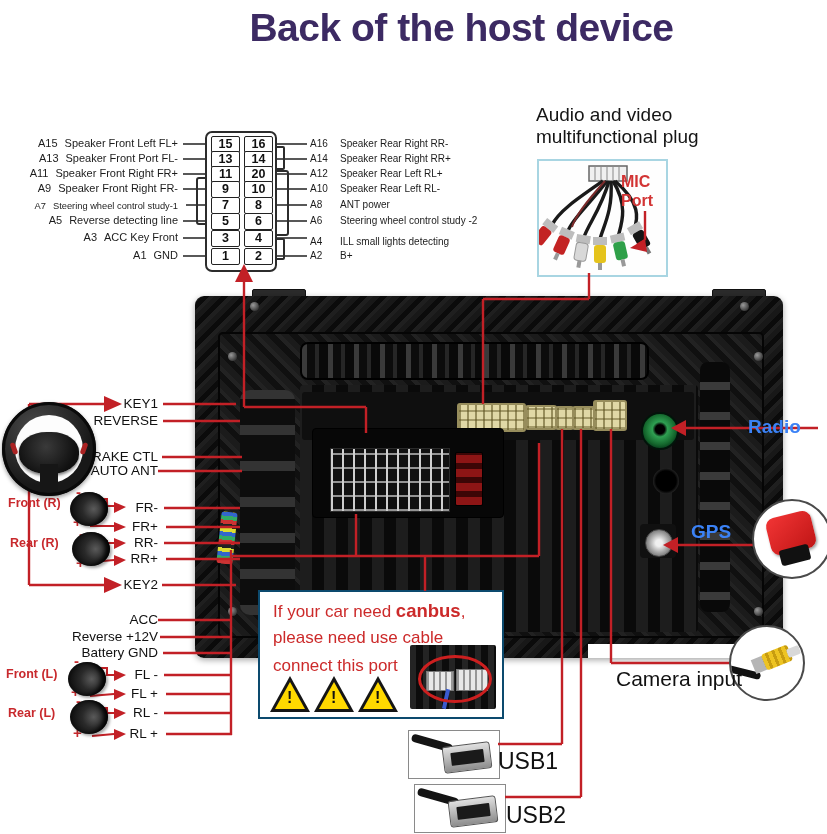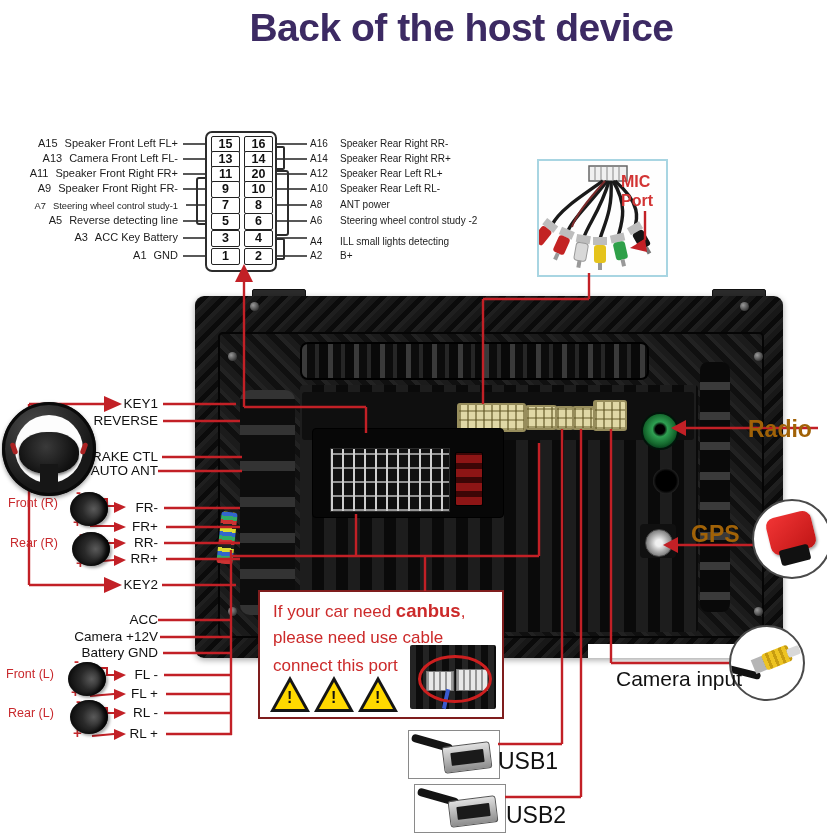--- a/index.html
+++ b/index.html
@@ -74,39 +74,39 @@
           background:radial-gradient(circle,#f0f0f0 0 18%,#b5b5b5 45%,#6a6a6a 80%);border:1px solid #444;}
   #wires{left:24px;top:216px;width:16px;height:52px;border-radius:3px;transform:rotate(6deg);
           background:repeating-linear-gradient(0deg,#c33 0 4px,#3a6 4px 8px,#36c 8px 12px,#dd3 12px 16px,#222 16px 20px);}
   .screw{position:absolute;width:9px;height:9px;border-radius:50%;
           background:radial-gradient(circle at 35% 35%,#9a9a9a,#3c3c3c 70%);}
   #white-cut{left:393px;top:348px;width:195px;height:14px;background:#fff;}
 
   
   .hl{position:absolute;left:0;width:158px;text-align:right;font-size:13.5px;color:#111;z-index:60;
       white-space:nowrap;}
-  .spk-label{position:absolute;font-size:12.5px;color:#c8292d;z-index:60;white-space:nowrap;}
+  .spk-label{position:absolute;font-size:12.5px;color:#c8292d;z-index:60;white-space:nowrap;font-weight:bold;}
   .term{position:absolute;font-size:15px;font-weight:bold;color:#c8292d;z-index:60;}
   .speaker{position:absolute;width:38px;height:34px;border-radius:50%;z-index:60;
       background:radial-gradient(circle at 62% 50%,#5a5a5a 0%,#2a2a2a 38%,#0e0e0e 78%);
       box-shadow:inset -4px 0 5px #000, 2px 2px 3px rgba(0,0,0,.35);}
 
   
   #wheel{left:2px;top:402px;width:94px;height:94px;border-radius:50%;z-index:70;
       background:radial-gradient(circle at 35% 28%,#4a4a4a,#181818 62%);
       box-shadow:inset 0 0 0 3px #0a0a0a, 0 2px 4px rgba(0,0,0,.4);}
   #wheel-hole{position:absolute;left:13px;top:13px;width:68px;height:68px;border-radius:50%;background:#fdfdfd;}
   #wheel-hub{position:absolute;left:17px;top:30px;width:60px;height:42px;border-radius:46%;
       background:radial-gradient(circle at 45% 35%,#3a3a3a,#101010 70%);box-shadow:0 2px 3px rgba(0,0,0,.5);}
   #wheel-spoke{position:absolute;left:38px;top:62px;width:18px;height:26px;background:#161616;}
   .wheel-accent{position:absolute;width:12px;height:5px;background:#a22;border-radius:3px;}
 
   
   #canbus-box{left:258px;top:590px;width:242px;height:125px;background:#fff;
-      border:2px solid #7f1d1d;z-index:20;}
+      border:2px solid #0c4a6e;z-index:20;}
   .cb-line{position:absolute;left:13px;font-size:17px;color:#cc2a2a;white-space:nowrap;}
   .cb-line b{font-size:18.5px;}
   .warn{position:absolute;width:0;height:0;border-left:20px solid transparent;
       border-right:20px solid transparent;border-bottom:36px solid #151515;}
   .warn .w-in{position:absolute;left:-15px;top:6px;width:0;height:0;border-left:15px solid transparent;
       border-right:15px solid transparent;border-bottom:27px solid #ffd900;}
   .warn .w-mark{position:absolute;left:-3px;top:13px;font-size:16px;font-weight:bold;color:#111;z-index:2;}
   #port-photo{position:absolute;left:150px;top:53px;width:86px;height:64px;background:#161616;border-radius:2px;
       background-image:repeating-linear-gradient(90deg,#242424 0 6px,#0c0c0c 6px 13px);}
   .pp-conn{position:absolute;background:#e8e8e8;border:1px solid #777;
@@ -117,21 +117,21 @@
 
   
   .usb-box{position:absolute;width:90px;height:47px;background:#fff;border:1.5px solid #8a8a8a;z-index:20;}
   .usb-cable{position:absolute;left:2px;top:8px;width:42px;height:8px;background:#141414;border-radius:4px;
       transform:rotate(16deg);}
   .usb-plug{position:absolute;left:34px;top:13px;width:46px;height:25px;border:1px solid #555;border-radius:3px;
       background:linear-gradient(180deg,#e0e0e0,#8d8d8d);transform:rotate(-7deg);}
   .usb-plug-face{position:absolute;left:7px;top:6px;width:33px;height:13px;background:#1a1a1a;border-radius:1px;}
 
   
-  .devlabel-red{position:absolute;font-size:23px;font-weight:bold;color:#a16207;z-index:60;}
+  .devlabel-red{position:absolute;font-size:19px;font-weight:bold;color:#3b82f6;z-index:60;}
   .devlabel-blk{position:absolute;font-size:21px;color:#111;z-index:60;}
   .usb-label{position:absolute;font-size:23px;color:#111;z-index:60;}
 
   
   .inset{position:absolute;border-radius:50%;background:#fff;border:2px solid #4a4a4a;z-index:55;overflow:hidden;}
   #gps-inset{left:752px;top:499px;width:76px;height:76px;}
   #gps-puck{position:absolute;left:14px;top:13px;width:46px;height:38px;border-radius:9px;
       background:linear-gradient(145deg,#f23535,#bf1515);transform:rotate(-14deg);box-shadow:1px 2px 3px rgba(0,0,0,.4);}
   #gps-puck-base{position:absolute;left:26px;top:46px;width:30px;height:16px;background:#111;
       border-radius:3px;transform:rotate(-14deg);}
@@ -168,37 +168,41 @@
   <div class="pcell pcl" style="top:197px">7</div>
   <div class="pcell pcr" style="top:197px">8</div>
   <div class="pcell pcl" style="top:213px">5</div>
   <div class="pcell pcr" style="top:213px">6</div>
   <div class="pcell pcl" style="top:230px">3</div>
   <div class="pcell pcr" style="top:230px">4</div>
   <div class="pcell pcl" style="top:248px">1</div>
   <div class="pcell pcr" style="top:248px">2</div>
 
   <div class="plabel-l" style="top:136px"><span class="ppin">A15</span><span>Speaker Front Left FL+</span></div>
-  <div class="plabel-l" style="top:151px"><span class="ppin">A13</span><span>Camera Front Left FL-</span></div>
+  <div class="plabel-l" style="top:151px"><span class="ppin">A13</span><span>Speaker Front Port FL-</span></div>
   <div class="plabel-l" style="top:166px"><span class="ppin">A11</span><span>Speaker Front Right FR+</span></div>
   <div class="plabel-l" style="top:181px"><span class="ppin">A9</span><span>Speaker Front Right FR-</span></div>
   <div class="plabel-l plabel-sm" style="top:199px"><span class="ppin">A7</span><span>Steering wheel control study-1</span></div>
   <div class="plabel-l" style="top:213px"><span class="ppin">A5</span><span>Reverse detecting line</span></div>
-  <div class="plabel-l" style="top:230px"><span class="ppin">A3</span><span>ACC Key Battery</span></div>
+  <div class="plabel-l" style="top:230px"><span class="ppin">A3</span><span>ACC Key Front</span></div>
   <div class="plabel-l" style="top:248px"><span class="ppin">A1</span><span>GND</span></div>
 
   <div class="plabel-r" style="top:136px"><span class="ppin">A16</span><span>Speaker Rear Right RR-</span></div>
   <div class="plabel-r" style="top:151px"><span class="ppin">A14</span><span>Speaker Rear Right RR+</span></div>
   <div class="plabel-r" style="top:166px"><span class="ppin">A12</span><span>Speaker Rear Left RL+</span></div>
   <div class="plabel-r" style="top:181px"><span class="ppin">A10</span><span>Speaker Rear Left RL-</span></div>
   <div class="plabel-r" style="top:197px"><span class="ppin">A8</span><span>ANT power</span></div>
   <div class="plabel-r" style="top:213px"><span class="ppin">A6</span><span>Steering wheel control study -2</span></div>
   <div class="plabel-r" style="top:234px"><span class="ppin">A4</span><span>ILL small lights detecting</span></div>
   <div class="plabel-r" style="top:248px"><span class="ppin">A2</span><span>B+</span></div>
 
+  <div id="av-title" class="abs">
+    <div>Audio and video</div>
+    <div>multifunctional plug</div>
+  </div>
   <div id="av-box" class="abs">
     <svg width="123" height="110" viewBox="0 0 123 110">
       <rect x="50" y="5" width="38" height="15" fill="#f0f0f0" stroke="#666" stroke-width="1.5"></rect>
       <line x1="56" y1="5" x2="56" y2="20" stroke="#888"></line>
         <line x1="62" y1="5" x2="62" y2="20" stroke="#888"></line>
       <line x1="68" y1="5" x2="68" y2="20" stroke="#888"></line>
         <line x1="74" y1="5" x2="74" y2="20" stroke="#888"></line>
       <line x1="80" y1="5" x2="80" y2="20" stroke="#888"></line>
       <g stroke="#1a1a1a" stroke-width="3.4" fill="none">
         <path d="M64,20 C 38,38 20,50 13,64"></path>
@@ -412,21 +416,21 @@
   <div class="hl" style="top:396px">KEY1</div>
   <div class="hl" style="top:413px">REVERSE</div>
   <div class="hl" style="top:449px">BRAKE CTL</div>
   <div class="hl" style="top:463px">AUTO ANT</div>
   <div class="hl" style="top:500px">FR-</div>
   <div class="hl" style="top:519px">FR+</div>
   <div class="hl" style="top:535px">RR-</div>
   <div class="hl" style="top:551px">RR+</div>
   <div class="hl" style="top:577px">KEY2</div>
   <div class="hl" style="top:612px">ACC</div>
-  <div class="hl" style="top:629px">Camera +12V</div>
+  <div class="hl" style="top:629px">Reverse +12V</div>
   <div class="hl" style="top:645px">Battery GND</div>
   <div class="hl" style="top:667px">FL -</div>
   <div class="hl" style="top:686px">FL +</div>
   <div class="hl" style="top:705px">RL -</div>
   <div class="hl" style="top:726px">RL +</div>
 
   <div class="spk-label" style="left:8px;top:496px">Front (R)</div>
   <div class="spk-label" style="left:10px;top:536px">Rear (R)</div>
   <div class="spk-label" style="left:6px;top:667px">Front (L)</div>
   <div class="spk-label" style="left:8px;top:706px">Rear (L)</div>

